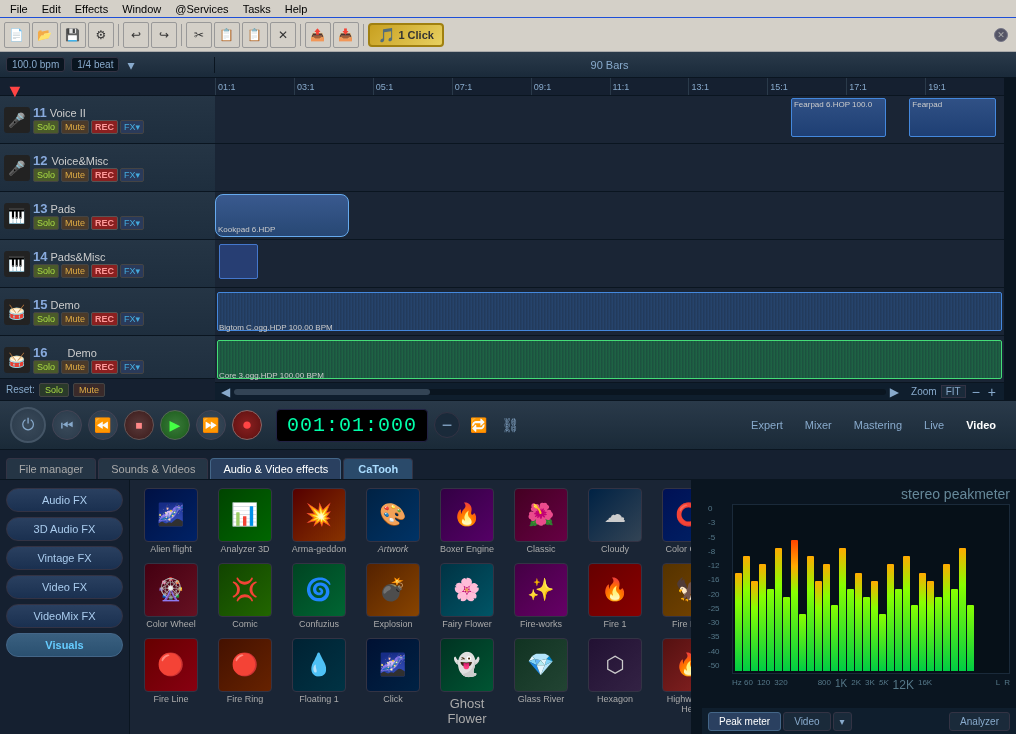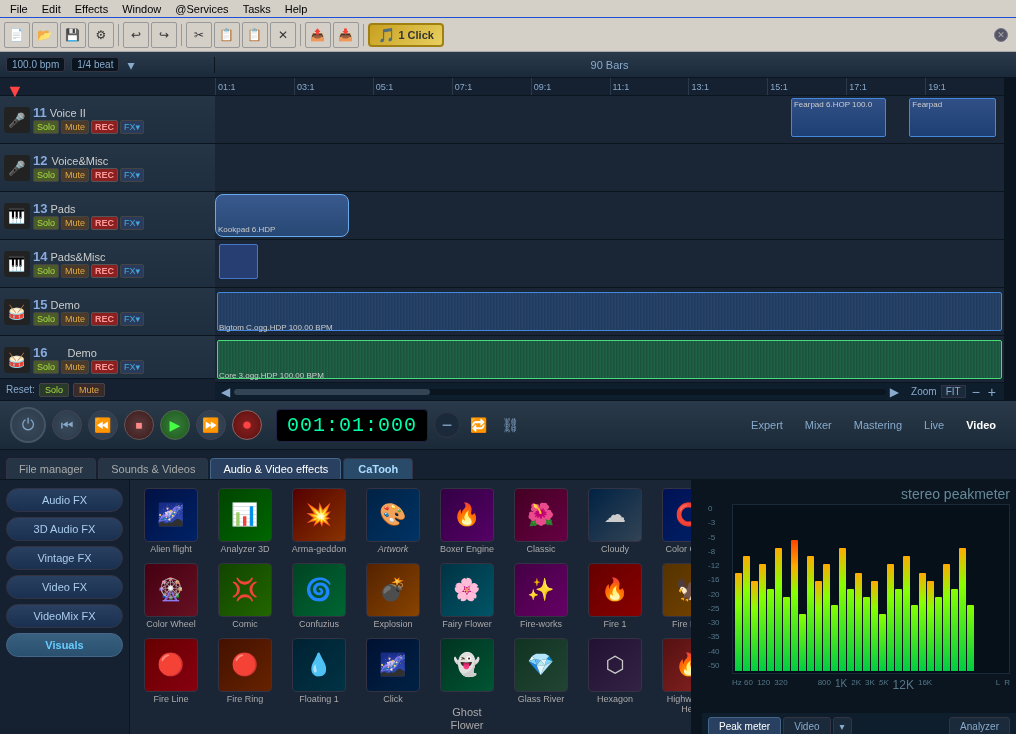--- a/index.html
+++ b/index.html
@@ -353,21 +353,21 @@
           <div style="display: flex; flex-direction: column; align-items: center; cursor: pointer; padding: 2px;">
             <div style="width: 54px; height: 54px; border-radius: 4px; border: 1px solid rgb(51, 51, 68); background: linear-gradient(135deg, rgb(0, 34, 51), rgb(0, 51, 68)); display: flex; align-items: center; justify-content: center; font-size: 22px; overflow: hidden;">💧</div>
             <div style="font-size: 9px; color: rgb(170, 170, 170); text-align: center; margin-top: 2px; line-height: 1.2; max-width: 62px; word-break: break-word;">Floating 1</div>
           </div>
           <div style="display: flex; flex-direction: column; align-items: center; cursor: pointer; padding: 2px;">
             <div style="width: 54px; height: 54px; border-radius: 4px; border: 1px solid rgb(51, 51, 68); background: linear-gradient(135deg, rgb(0, 17, 51), rgb(0, 34, 68)); display: flex; align-items: center; justify-content: center; font-size: 22px; overflow: hidden;">🌌</div>
             <div style="font-size: 9px; color: rgb(170, 170, 170); text-align: center; margin-top: 2px; line-height: 1.2; max-width: 62px; word-break: break-word;">Click</div>
           </div>
           <div style="display: flex; flex-direction: column; align-items: center; cursor: pointer; padding: 2px;">
             <div style="width: 54px; height: 54px; border-radius: 4px; border: 1px solid rgb(51, 51, 68); background: linear-gradient(135deg, rgb(0, 51, 34), rgb(0, 85, 51)); display: flex; align-items: center; justify-content: center; font-size: 22px; overflow: hidden;">👻</div>
-            <div style="font-size: 11px; color: rgb(170, 170, 170); text-align: center; margin-top: 14px; line-height: 1.2; max-width: 62px; word-break: break-word;">Ghost Flower</div>
+            <div style="font-size: 13px; color: rgb(170, 170, 170); text-align: center; margin-top: 4px; line-height: 1.2; max-width: 62px; word-break: break-word;">Ghost Flower</div>
           </div>
           <div style="display: flex; flex-direction: column; align-items: center; cursor: pointer; padding: 2px;">
             <div style="width: 54px; height: 54px; border-radius: 4px; border: 1px solid rgb(51, 51, 68); background: linear-gradient(135deg, rgb(17, 51, 34), rgb(34, 68, 51)); display: flex; align-items: center; justify-content: center; font-size: 22px; overflow: hidden;">💎</div>
             <div style="font-size: 9px; color: rgb(170, 170, 170); text-align: center; margin-top: 2px; line-height: 1.2; max-width: 62px; word-break: break-word;">Glass River</div>
           </div>
           <div style="display: flex; flex-direction: column; align-items: center; cursor: pointer; padding: 2px;">
             <div style="width: 54px; height: 54px; border-radius: 4px; border: 1px solid rgb(51, 51, 68); background: linear-gradient(135deg, rgb(34, 17, 51), rgb(51, 34, 68)); display: flex; align-items: center; justify-content: center; font-size: 22px; overflow: hidden;">⬡</div>
             <div style="font-size: 9px; color: rgb(170, 170, 170); text-align: center; margin-top: 2px; line-height: 1.2; max-width: 62px; word-break: break-word;">Hexagon</div>
           </div>
           <div style="display: flex; flex-direction: column; align-items: center; cursor: pointer; padding: 2px;">

